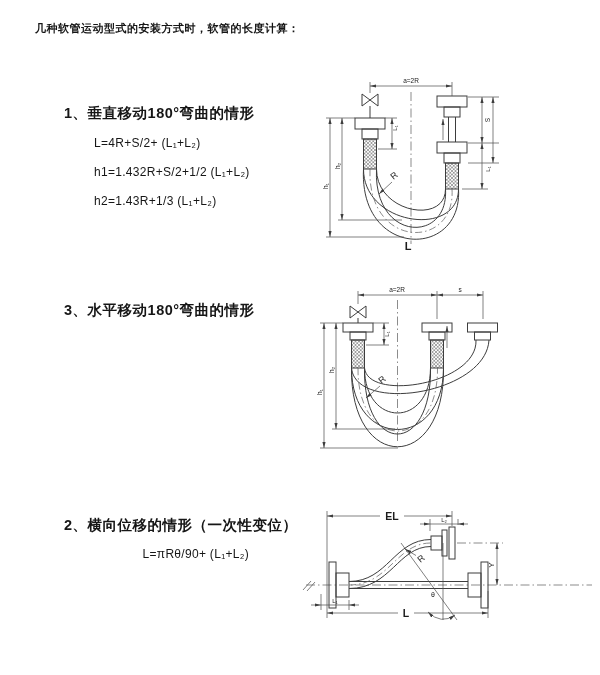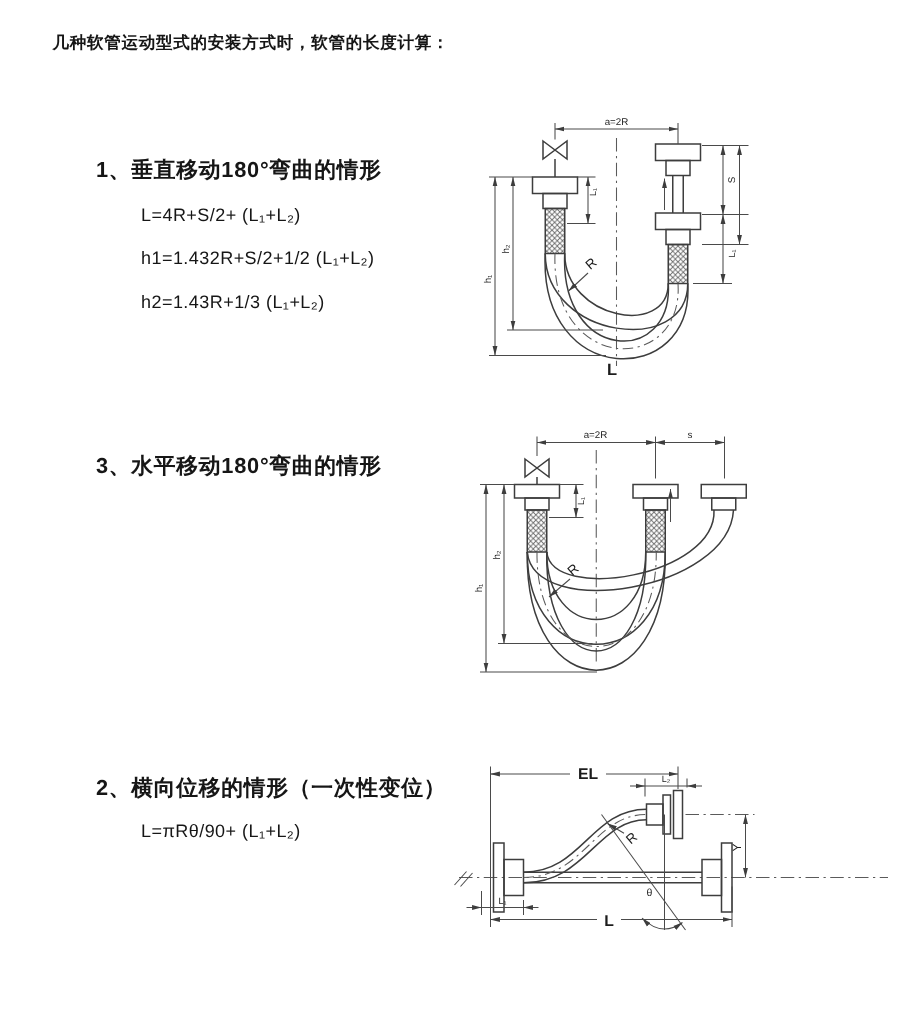--- a/index.html
+++ b/index.html
@@ -17,21 +17,21 @@
     white-space:nowrap;
     font-family:Liberation Mono, monospace;
   }
   .section { position:absolute; left:44px;margin-left:20px; }
   .section-heading { font-size:14.5px; font-weight:bold; letter-spacing:0.5px; white-space:nowrap; }
   .formulas { list-style:none; margin-top:6px; padding-left:30px; }
   .formulas li {
     font-size:12px; line-height:29px; letter-spacing:0.3px;
     font-weight:500; white-space:nowrap;
   }
-  #section-3 .formulas li { line-height:27px; }
+  #section-3 .formulas li { line-height:27px;text-align:center; }
   svg.diagram { position:absolute; }
   svg.diagram text { fill:#1c1c1c; stroke:none; font-family:"Liberation Sans","DejaVu Sans",sans-serif; }
   .ln   { stroke:#3d3d3d; stroke-width:1;   fill:none; }
   .thin { stroke:#4a4a4a; stroke-width:0.7; fill:none; }
   .cl   { stroke:#5a5a5a; stroke-width:0.7; fill:none; stroke-dasharray:9 3 1.5 3; }
   .hcl  { stroke:#5a5a5a; stroke-width:0.7; fill:none; stroke-dasharray:7 3 1.5 3; }
   .braid{ stroke:#3d3d3d; stroke-width:1; }
 </style>
 </head>
 <body>

